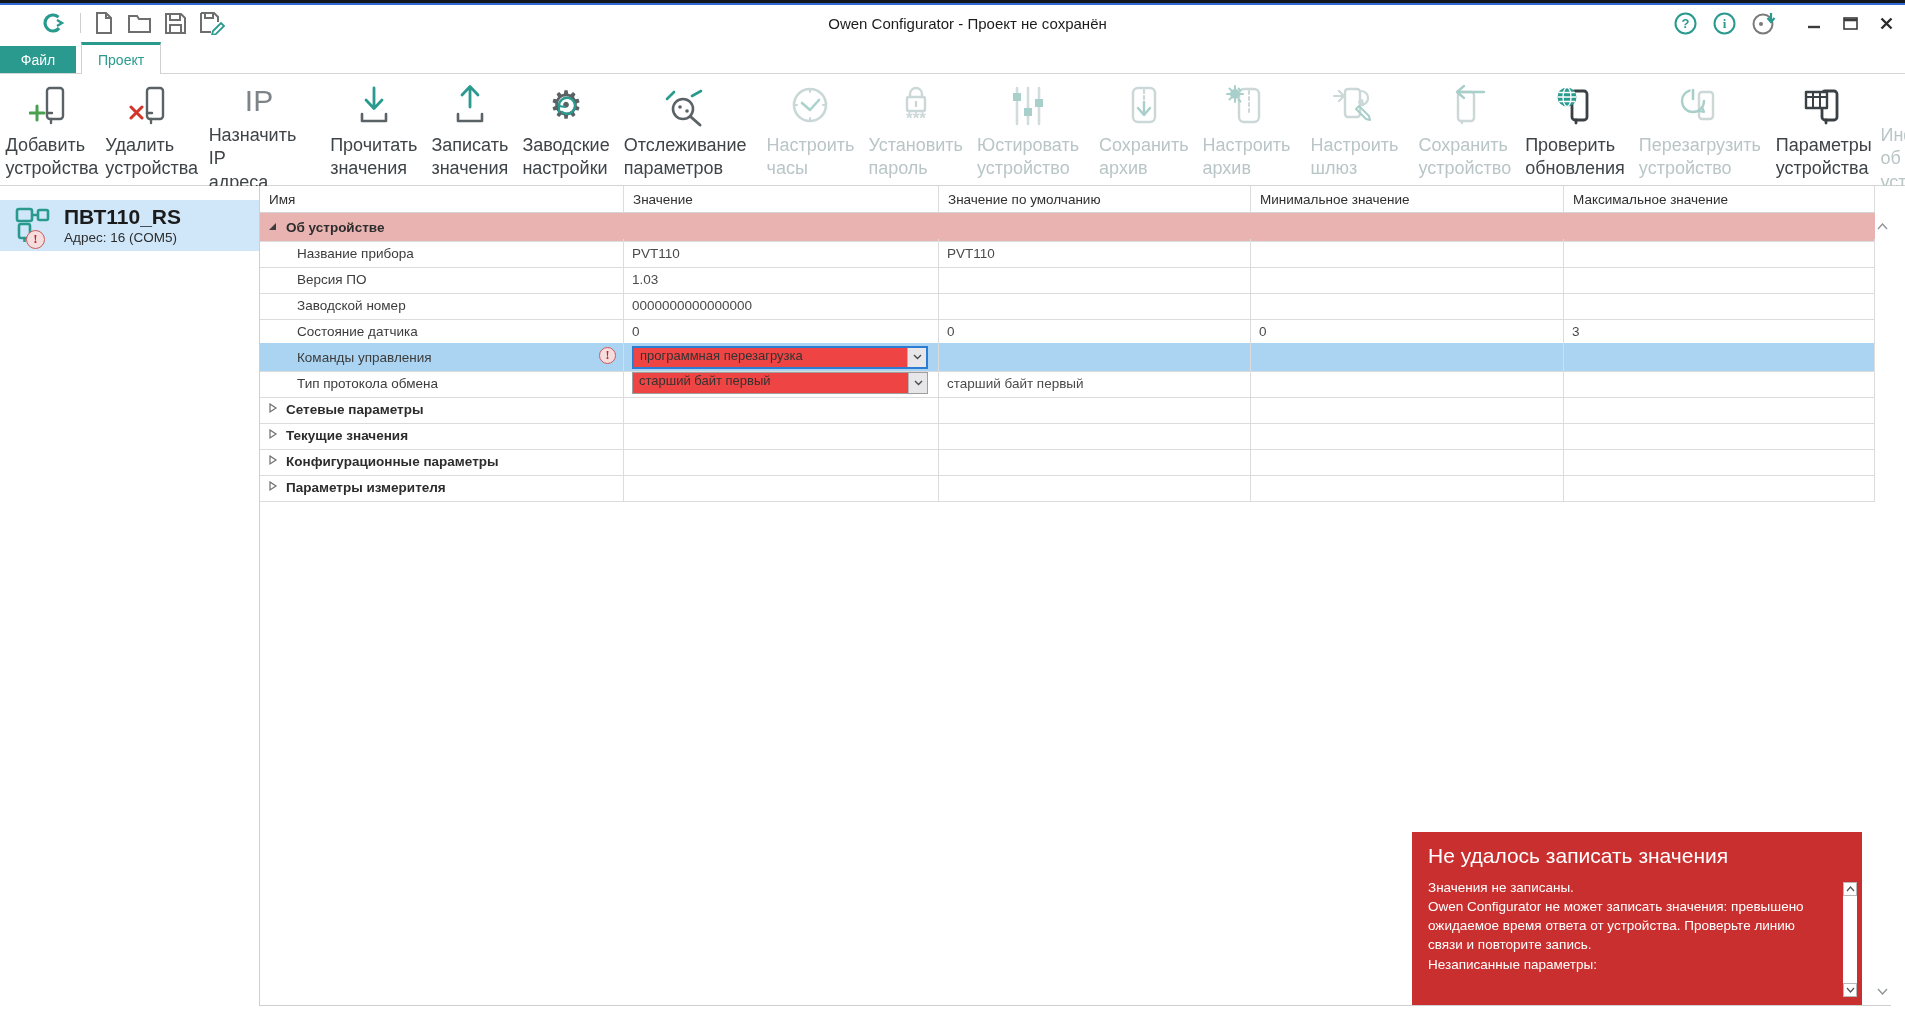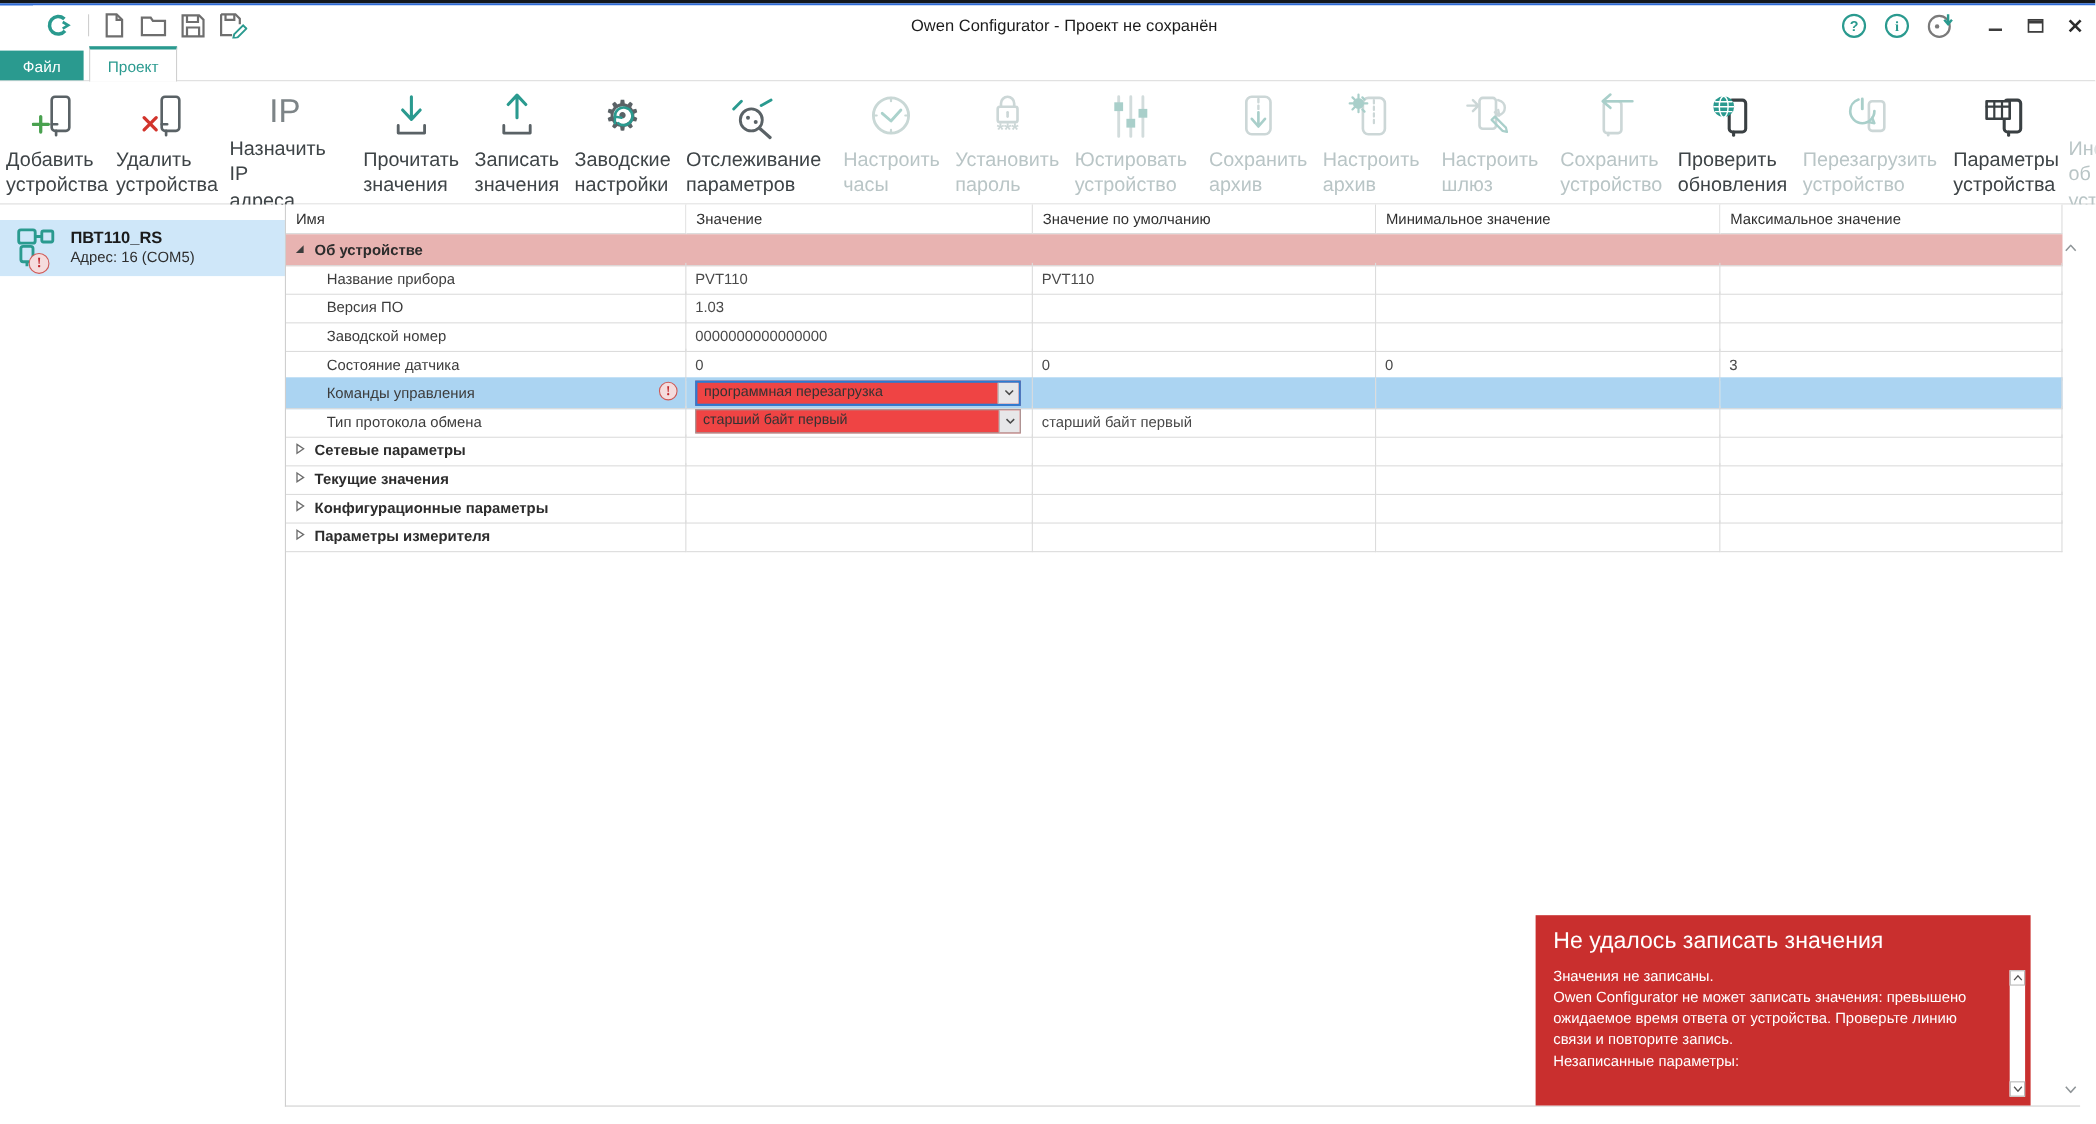--- a/index.html
+++ b/index.html
@@ -32,21 +32,21 @@
   .tbtn{min-width:74px;padding:2px 7px;display:flex;flex-direction:column;align-items:center;cursor:default;}
   .ticon{height:56px;display:flex;align-items:center;justify-content:center;}
   .tlabel{font-size:18px;line-height:1.3;text-align:left;color:#3e4447;white-space:pre-line;}
   .tbtn.disabled .tlabel{color:#b9c5c6;}
   
   .main{display:flex;height:820px;position:relative;background:#fff;}
   .sidebar{width:259px;flex:none;padding-top:14px;}
   .dev-item{height:51px;margin-right:0;background:#cfe7f9;display:flex;align-items:center;gap:10px;padding:0 8px 0 12px;cursor:default;}
   .dev-icon{position:relative;width:42px;height:42px;flex:none;}
   .dev-texts{display:flex;flex-direction:column;line-height:1.25;}
-  .dev-name{font-size:15px;font-weight:bold;color:#1b1b1b;}
+  .dev-name{font-size:21px;font-weight:bold;color:#1b1b1b;}
   .dev-addr{font-size:13.5px;color:#2e2e2e;}
   .badge{position:absolute;border-radius:50%;border:1.6px solid #cf5a57;background:#f5dcdd;color:#c0262b;
          font-weight:bold;display:flex;align-items:center;justify-content:center;font-family:"Liberation Serif",serif;}
   .dev-badge{width:19px;height:19px;left:14px;bottom:-2px;font-size:13px;}
   
   .grid-area{border-left:1px solid #cfcfcf;border-bottom:1px solid #cfcfcf;display:flex;width:1632px;}
   .table{width:1615px;}
   .hrow,.row{display:grid;grid-template-columns:364px 315px 312px 313px 311px;}
   .hrow{height:27px;}
   .hcell{border-right:1px solid #dcdcdc;border-bottom:1px solid #d4d4d4;padding:0 9px;display:flex;align-items:center;
@@ -67,21 +67,21 @@
   
   .dd{flex:1;height:22px;background:#ef4444;border:1px solid #9e9e9e;display:flex;align-items:flex-start;margin-right:2px;}
   .dd.focused{border:2px solid #2b7cd3;height:23px;}
   .dd-text{flex:1;padding:0 6px;font-size:13px;color:#333;overflow:hidden;white-space:nowrap;}
   .dd-btn{width:19px;align-self:stretch;border-left:1px solid #b5b5b5;background:#e7e7e9;display:flex;align-items:center;justify-content:center;}
   
   .vscroll{width:16px;position:relative;background:transparent;}
   .vs-up{position:absolute;top:30px;left:2px;}
   .vs-down{position:absolute;bottom:6px;left:2px;}
   
-  .toast{position:absolute;right:59px;bottom:17px;width:450px;height:173px;background:#c92f2e;color:#fff;
+  .toast{position:absolute;right:43px;bottom:17px;width:450px;height:173px;background:#c92f2e;color:#fff;
          padding:10px 34px 10px 16px;}
   .toast-title{font-size:21px;font-weight:400;margin:2px 0 10px 0;}
   .toast-line{font-size:13.5px;line-height:1.42;}
   .toast-scroll{position:absolute;right:5px;top:50px;bottom:8px;width:14px;background:#fff;}
   .ts-btn{position:absolute;left:0;width:14px;height:14px;background:#fff;border:1px solid #b8b8b8;
           display:flex;align-items:center;justify-content:center;}
   .ts-up{top:0;} .ts-down{bottom:0;}
 </style>
 </head>
 <body>

